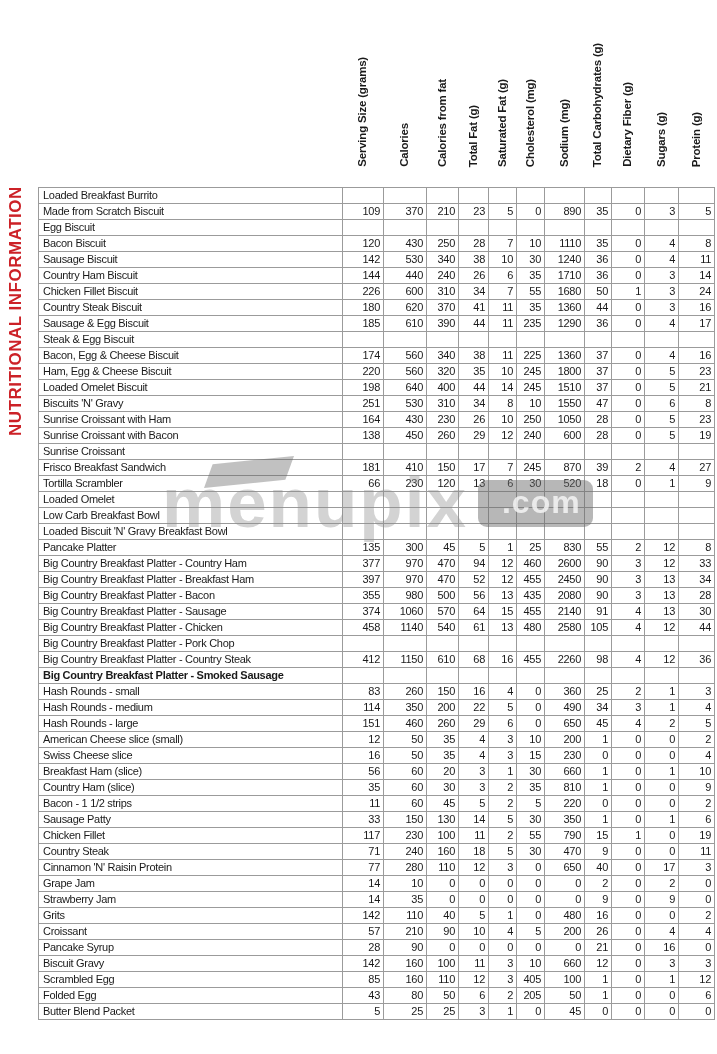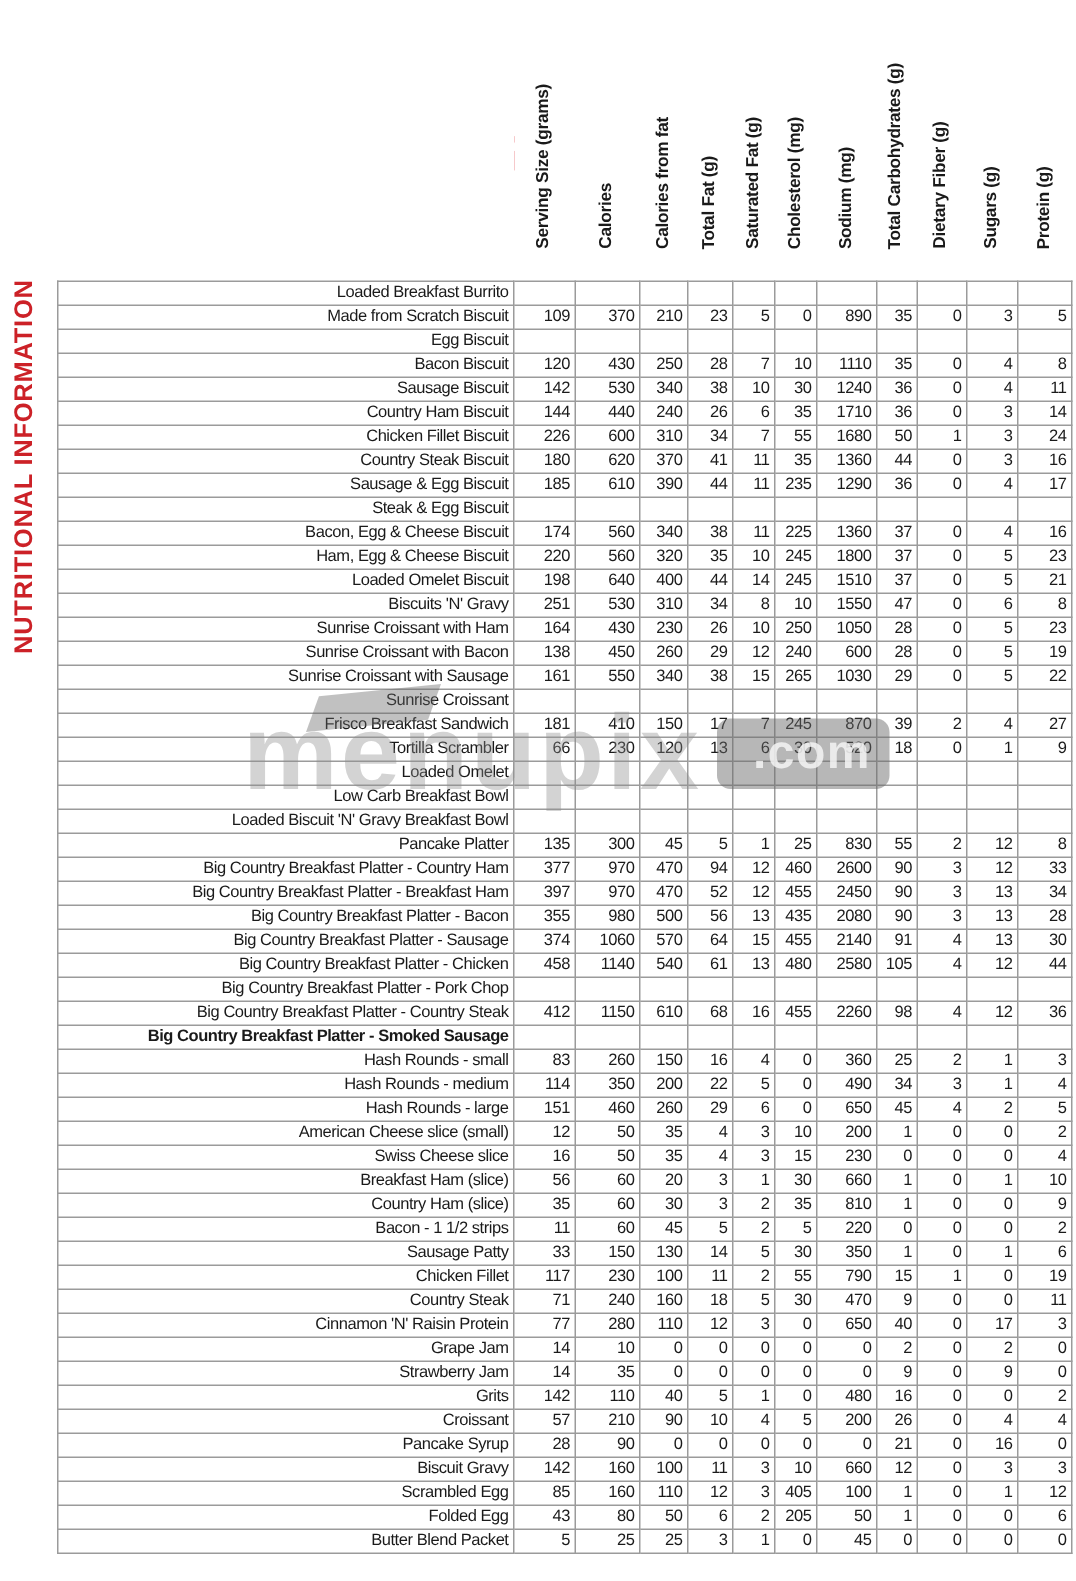--- a/index.html
+++ b/index.html
@@ -38,21 +38,21 @@
     writing-mode:vertical-rl;transform:rotate(180deg);
     font-size:11.5px;font-weight:bold;line-height:1;white-space:nowrap;
     letter-spacing:-.2px;color:#1a1a1a;
   }
   table.nutab tbody tr{height:16px;}
   table.nutab tbody td{
     border:1px solid #9b9b9b;font-size:11px;line-height:15px;
     padding:0 3px 0 4px;white-space:nowrap;overflow:hidden;color:#1a1a1a;
     letter-spacing:-.3px;
   }
-  td.cell-name{text-align:right;}
+  td.cell-name{text-align:left;}
   td.cell-num{text-align:right;}
   tr.muted td{color:#909090;font-size:10.5px;font-weight:bold;}
   
   .watermark{
     position:absolute;left:162px;top:462px;z-index:5;pointer-events:none;
     white-space:nowrap;
   }
   .wm-cap{
     position:absolute;left:48px;top:-2px;width:78px;height:24px;
     background:rgba(100,100,100,.40);
@@ -340,34 +340,20 @@
           <td class="cell-num">29</td>
           <td class="cell-num">12</td>
           <td class="cell-num">240</td>
           <td class="cell-num">600</td>
           <td class="cell-num">28</td>
           <td class="cell-num">0</td>
           <td class="cell-num">5</td>
           <td class="cell-num">19</td>
         </tr>
         <tr>
-          <td class="cell-name">Sunrise Croissant with Sausage</td>
-          <td class="cell-num">161</td>
-          <td class="cell-num">550</td>
-          <td class="cell-num">340</td>
-          <td class="cell-num">38</td>
-          <td class="cell-num">15</td>
-          <td class="cell-num">265</td>
-          <td class="cell-num">1030</td>
-          <td class="cell-num">29</td>
-          <td class="cell-num">0</td>
-          <td class="cell-num">5</td>
-          <td class="cell-num">22</td>
-        </tr>
-        <tr>
           <td class="cell-name">Sunrise Croissant</td>
           <td class="cell-num"></td>
           <td class="cell-num"></td>
           <td class="cell-num"></td>
           <td class="cell-num"></td>
           <td class="cell-num"></td>
           <td class="cell-num"></td>
           <td class="cell-num"></td>
           <td class="cell-num"></td>
           <td class="cell-num"></td>

